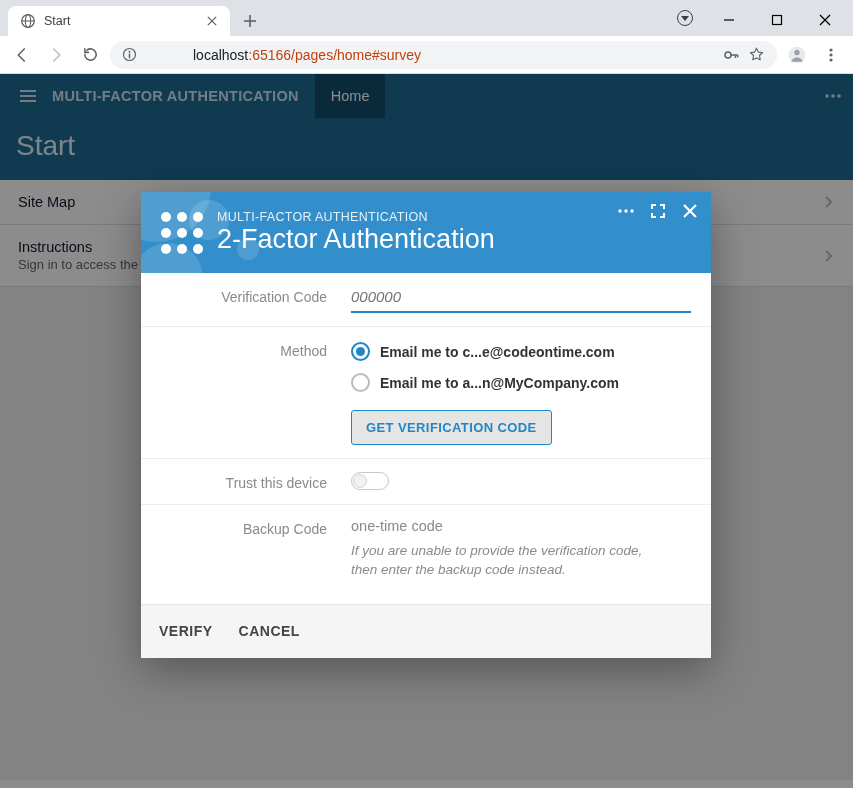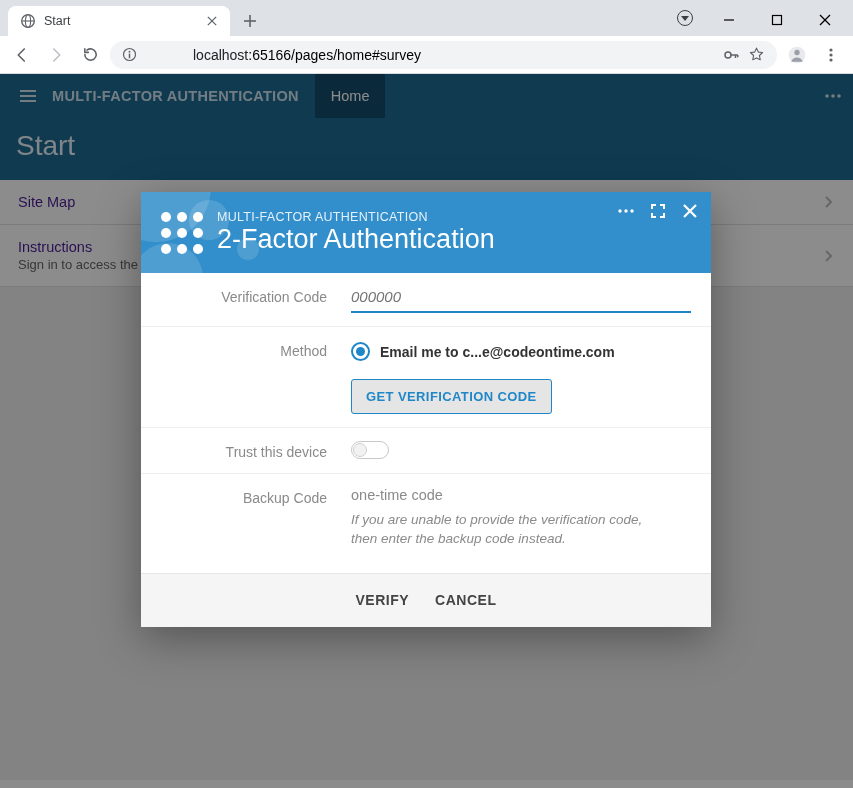--- a/index.html
+++ b/index.html
@@ -17,35 +17,35 @@
   .winbtn { width:44px; height:28px; display:flex; align-items:center; justify-content:center; cursor:pointer; }
   .round-caret { position:absolute; right:160px; top:10px; width:16px;height:16px;border:1.5px solid #3c4043;border-radius:50%; display:flex;align-items:center;justify-content:center;}
   .round-caret::after{content:"";border-left:4px solid transparent;border-right:4px solid transparent;border-top:5px solid #3c4043;}
 
   .toolbar { background:#fff; height:38px; display:flex; align-items:center; padding:0 8px; gap:6px; border-bottom:1px solid #dadce0;}
   .navbtn { width:28px; height:28px; display:flex; align-items:center; justify-content:center; cursor:pointer; border-radius:50%; color:#5f6368;}
   .navbtn.disabled { color:#bdc1c6; cursor:default; }
   .omnibox { flex:1; height:28px; background:#f1f3f4; border-radius:14px; display:flex; align-items:center; padding:0 12px; gap:8px; color:#5f6368; font-size:14px;}
   .omnibox .urltext { flex:1; color:#202124; }
   .omnibox .urltext .host { color:#202124;padding-left:48px; }
-  .omnibox .urltext .path { color:#000000; }
+  .omnibox .urltext .path { color:#c2410c; }
   .iconbtn { width:28px; height:28px; display:flex; align-items:center; justify-content:center; cursor:pointer; border-radius:50%; color:#5f6368;}
 
   
   .appbar { background:#1c6a93; color:#cfe3ef; height:44px; display:flex; align-items:center; padding:0 8px; position:relative;}
   .hambtn { width:40px; height:40px; display:flex; align-items:center; justify-content:center; cursor:pointer;}
   .appname { font-size:14.5px; font-weight:600; letter-spacing:.3px; color:#cfe3ef; margin-left:4px;}
   .navtab { margin-left:16px; background:#134e6d; height:44px; display:flex; align-items:center; padding:4px 16px; color:#fff; font-size:14.5px; cursor:pointer;}
   .appmore { position:absolute; right:10px; top:0; height:44px; display:flex; align-items:center; cursor:pointer; color:#cfe3ef;}
 
   .pageheader { background:#1c6a93; color:#e8f2f8; padding:12px 16px 18px; font-size:28px; font-weight:300;}
 
   .content { background:#efefef; min-height:600px; }
   .listitem { background:#fff; border-bottom:1px solid #e0e0e0; padding:14px 18px; display:flex; align-items:center; justify-content:space-between;}
-  .listitem .li-title { font-size:14.5px; color:#4c1d95;}
+  .listitem .li-title { font-size:14.5px; color:#0f172a;}
   .listitem .li-sub { font-size:13px; color:#666; margin-top:2px;}
   .chev { color:#bbb; }
 
   
   .scrim { position:absolute; left:0; right:0; bottom:0; top:74px; background:rgba(0,0,0,0.45); }
 
   
   .modal { position:absolute; left:141px; top:192px; width:570px; background:#fff; box-shadow:0 12px 40px rgba(0,0,0,.35); display:flex; flex-direction:column;}
   .modal-header { background:#338fcb; color:#fff; padding:18px 20px 18px 20px; position:relative; overflow:hidden;}
   .bubble{position:absolute;border-radius:50%;background:rgba(255,255,255,.14);}
@@ -71,21 +71,21 @@
   .radio{display:flex;align-items:center;gap:10px;cursor:pointer;font-size:14px;color:#333;font-weight:bold;}
   .rbullet{width:19px;height:19px;border:2px solid #1f87c7;border-radius:50%;display:flex;align-items:center;justify-content:center;}
   .rbullet.off{border-color:#bbb;}
   .rbullet .dot{width:9px;height:9px;background:#1f87c7;border-radius:50%;}
   .getcode{margin-top:18px;display:inline-block;border:1.5px solid #1f87c7;color:#1f87c7;background:#e5e5e5;font-weight:600;font-size:13px;letter-spacing:.4px;padding:9px 14px;cursor:pointer;border-radius:3px;}
   .switch{width:38px;height:18px;border:1.5px solid #c8c8c8;border-radius:10px;position:relative;cursor:pointer;background:#fff;}
   .switch .knob{position:absolute;left:1px;top:1px;width:14px;height:14px;border-radius:50%;background:#f2f2f2;border:1px solid #d0d0d0;}
   .backup-ph{color:#8a8a8a;font-size:14.5px;}
   .hint{font-style:italic;color:#8a8a8a;font-size:13.5px;margin-top:8px;max-width:310px;line-height:1.4;}
 
-  .modal-footer{background:#f5f5f5;border-top:1px solid #e6e6e6;height:54px;display:flex;align-items:center;justify-content:center;padding:4px 18px;gap:26px;}
+  .modal-footer{background:#f5f5f5;border-top:1px solid #e6e6e6;height:54px;display:flex;align-items:center;justify-content:flex-start;padding:4px 18px;gap:26px;}
   .modal-footer .btn{font-size:14px;font-weight:600;letter-spacing:.5px;color:#444;cursor:pointer;background:transparent;border:none;}
 
   svg{display:block;}
 </style>
 </head>
 <body>
 
 <div class="chrome">
   <div class="tabstrip">
     <div class="tab">
@@ -294,20 +294,24 @@
     <div class="form-row">
       <div class="label">Method</div>
       <div class="field">
         <div class="radio-group">
           <div class="radio">
             <span class="rbullet">
                 <span class="dot"></span>
               </span>
             <span>Email me to c...e@codeontime.com</span>
           </div>
+          <div class="radio">
+            <span class="rbullet off"></span>
+            <span>Email me to a...n@MyCompany.com</span>
+          </div>
         </div>
         <button class="getcode">GET VERIFICATION CODE</button>
       </div>
     </div>
     <div class="form-row">
       <div class="label">Trust this device</div>
       <div class="field">
         <div class="switch">
             <div class="knob"></div>
           </div>

